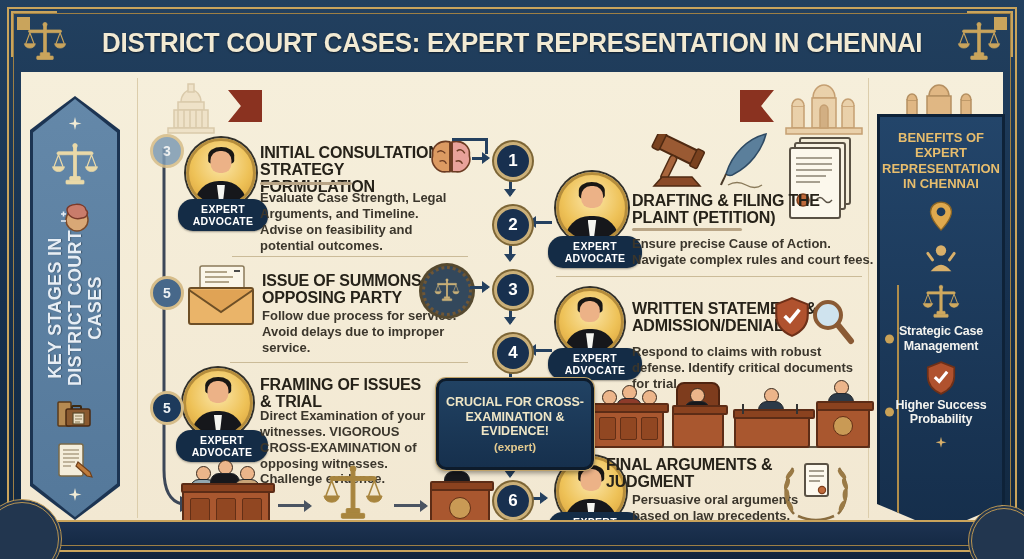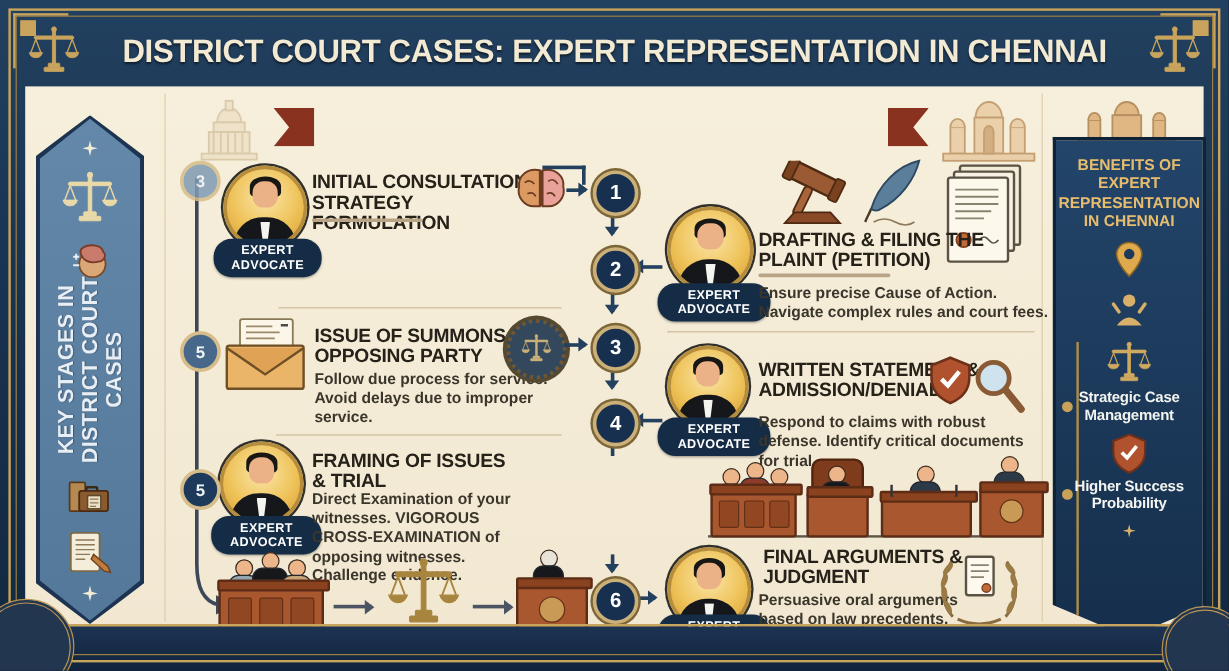--- a/index.html
+++ b/index.html
@@ -212,20 +212,21 @@
 
   <div class="advocate" style="left:186px;top:138px;width:64px;height:64px;">
     <div class="hair"></div>
       <div class="head"></div>
       <div class="bodyy"></div>
       <div class="jabot"></div>
   </div>
   <div class="adv-badge" style="left:178px;top:199px;width:78px;">EXPERT ADVOCATE</div>
   <div class="step-title" style="left:260px;top:144px;width:200px;">INITIAL CONSULTATION &amp; STRATEGY FORMULATION</div>
   <div class="trule" style="left:260px;top:182px;width:92px;"></div>
+  <div class="step-body" style="left:260px;top:190px;width:198px;">Evaluate Case Strength, Legal Arguments, and Timeline. Advise on feasibility and potential outcomes.</div>
   <svg style="position:absolute;left:428px;top:138px;" width="46" height="40" viewBox="0 0 40 34">
     <path d="M19 3 C10 1 3 7 4 15 C2 22 8 30 16 29 L19 29 Z" fill="#dc9a62" stroke="#6b3b22" stroke-width="1.4"></path>
     <path d="M21 3 C30 1 37 7 36 15 C38 22 32 30 24 29 L21 29 Z" fill="#e8a29a" stroke="#6b3b22" stroke-width="1.4"></path>
     <rect x="19" y="3" width="2" height="26" fill="#6b3b22"></rect>
     <path d="M8 12 q4 -3 7 1 M10 20 q4 -2 6 2 M25 11 q4 -3 7 2 M24 20 q4 -2 6 2" stroke="#6b3b22" stroke-width="1.2" fill="none"></path>
   </svg>
   <div class="lineH" style="left:452px;top:138px;width:36px;"></div>
   <div class="lineV" style="left:485px;top:138px;height:16px;"></div>
   <div class="arrHr" style="left:472px;top:156.5px;width:16px;"></div>
 
@@ -293,20 +294,24 @@
   <div class="fnode" style="left:494px;top:142px;">1</div>
   <div class="arrV" style="left:508.5px;top:177px;height:18px;"></div>
   <div class="fnode" style="left:494px;top:206px;">2</div>
   <div class="arrHl" style="left:530px;top:220.5px;width:22px;"></div>
   <div class="arrV" style="left:508.5px;top:241px;height:19px;"></div>
   <div class="fnode" style="left:494px;top:271px;">3</div>
   <div class="arrV" style="left:508.5px;top:306px;height:17px;"></div>
   <div class="fnode" style="left:494px;top:334px;">4</div>
   <div class="arrHl" style="left:530px;top:348.5px;width:22px;"></div>
   <div class="lineV" style="left:508.5px;top:368px;height:12px;"></div>
+  <div id="callout">
+    <div class="ctext">CRUCIAL FOR CROSS-EXAMINATION &amp; EVIDENCE!</div>
+    <div class="csub">(expert)</div>
+  </div>
   <div class="arrV" style="left:508.5px;top:462px;height:14px;"></div>
   <div class="fnode" style="left:494px;top:482px;">6</div>
   <div class="arrHr" style="left:528px;top:496.5px;width:18px;"></div>
 
   <svg style="position:absolute;left:644px;top:134px;" width="74" height="56" viewBox="0 0 74 56">
     <g transform="rotate(26 34 16)">
       <rect x="12" y="8" width="44" height="15" rx="5" fill="#9a5a33" stroke="#4f2a12" stroke-width="2"></rect>
       <rect x="9" y="6" width="8" height="19" rx="2" fill="#7a421f" stroke="#4f2a12" stroke-width="1.5"></rect>
       <rect x="51" y="6" width="8" height="19" rx="2" fill="#7a421f" stroke="#4f2a12" stroke-width="1.5"></rect>
       <rect x="30" y="23" width="7" height="26" rx="3" fill="#a8653c" stroke="#4f2a12" stroke-width="1.5"></rect>
@@ -397,21 +402,21 @@
     </div>
   </div>
 
   <div class="advocate" style="left:556px;top:456px;width:64px;height:64px;">
     <div class="hair"></div>
       <div class="head"></div>
       <div class="bodyy"></div>
       <div class="jabot"></div>
   </div>
   <div class="adv-badge" style="left:548px;top:512px;width:82px;">EXPERT ADVOCATE</div>
-  <div class="step-title" style="left:636px;top:456px;width:180px;">FINAL ARGUMENTS &amp; JUDGMENT</div>
+  <div class="step-title" style="left:606px;top:456px;width:180px;">FINAL ARGUMENTS &amp; JUDGMENT</div>
   <div class="step-body" style="left:632px;top:492px;width:205px;">Persuasive oral arguments based on law precedents. Synthesis of evidence.</div>
   <svg style="position:absolute;left:778px;top:458px;" width="76" height="64" viewBox="0 0 76 64">
     <path d="M16 56 C5 44 5 24 15 10" stroke="#8a6d3f" stroke-width="2.5" fill="none"></path>
     <path d="M60 56 C71 44 71 24 61 10" stroke="#8a6d3f" stroke-width="2.5" fill="none"></path>
     <g fill="#9a7a45">
       <ellipse cx="12" cy="16" rx="6" ry="2.4" transform="rotate(-50 12 16)"></ellipse>
         <ellipse cx="9" cy="26" rx="6" ry="2.4" transform="rotate(-70 9 26)"></ellipse>
       <ellipse cx="9" cy="37" rx="6" ry="2.4" transform="rotate(-90 9 37)"></ellipse>
         <ellipse cx="12" cy="48" rx="6" ry="2.4" transform="rotate(-115 12 48)"></ellipse>
       <ellipse cx="64" cy="16" rx="6" ry="2.4" transform="rotate(50 64 16)"></ellipse>

